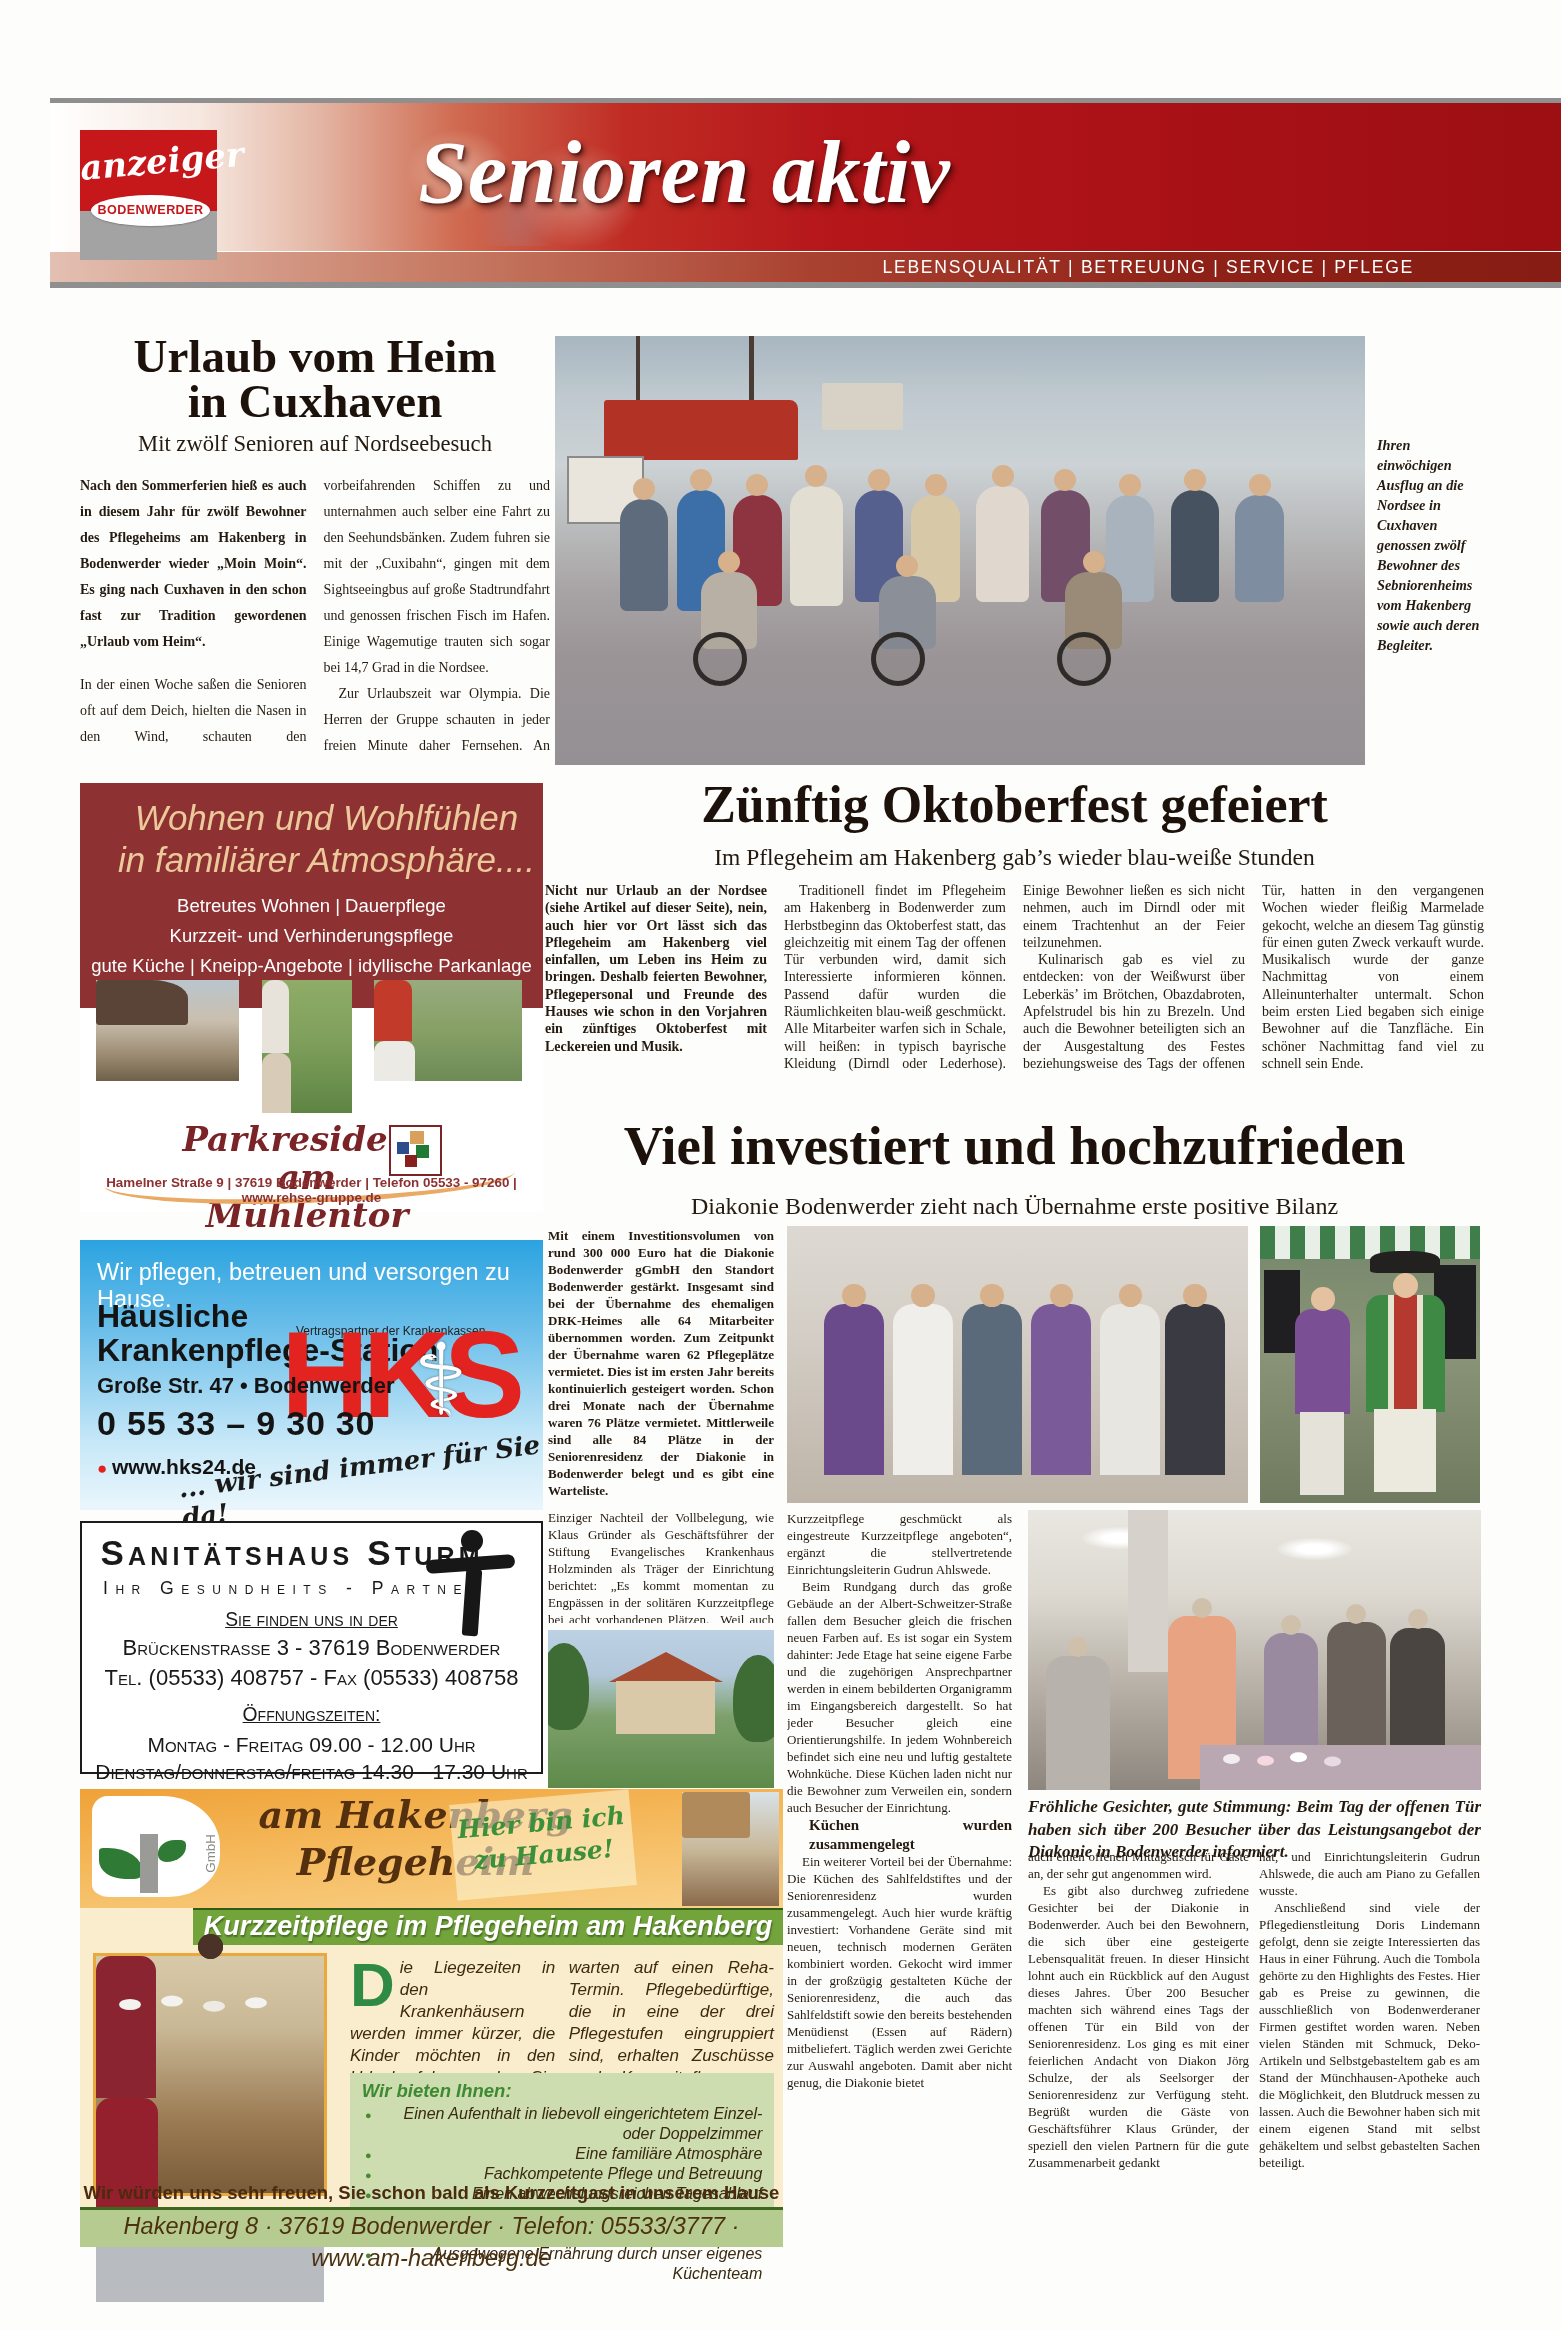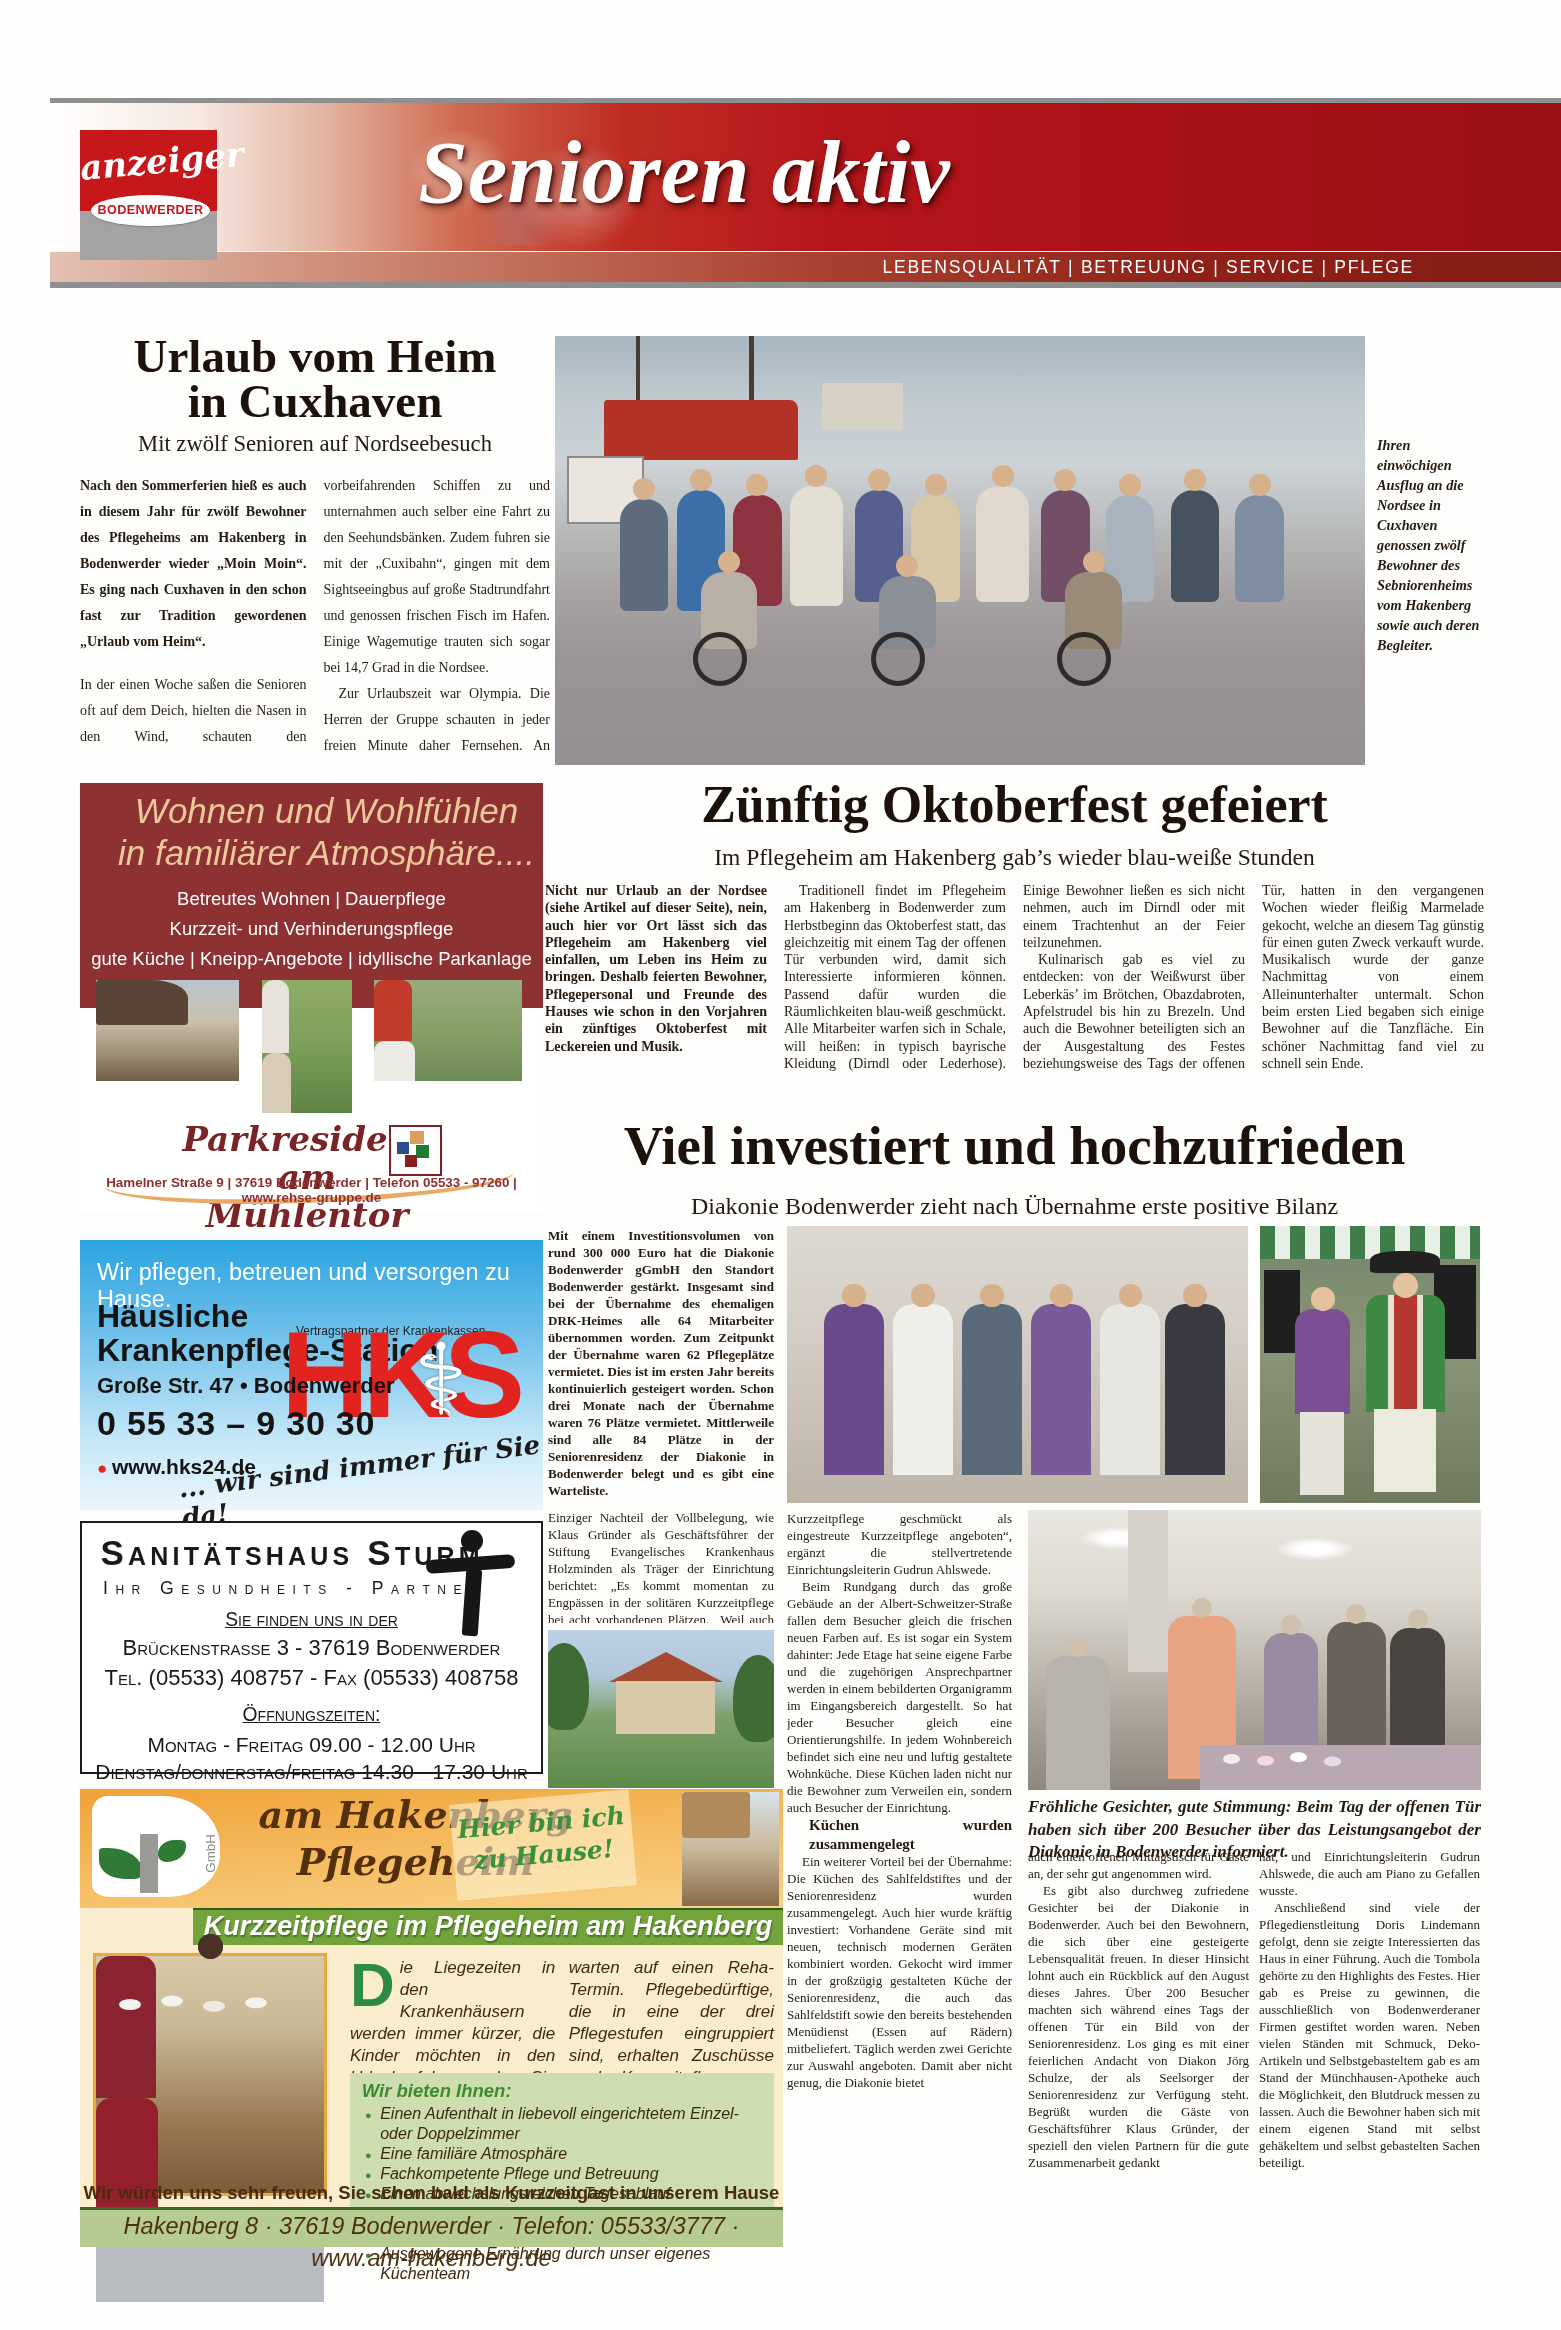--- a/index.html
+++ b/index.html
@@ -139,21 +139,21 @@
   .photo-res{left:548px;top:1630px;width:226px;height:158px;
     background:linear-gradient(180deg,#bcd2e4 0%,#b2c8da 28%,#7da06a 55%,#5d8a4a 100%);}
   .photo-res .house{left:30%;top:32%;width:44%;height:34%;background:#d9c9a9;}
   .photo-res .roof{left:27%;top:14%;width:0;height:0;border-left:57px solid transparent;border-right:57px solid transparent;border-bottom:30px solid #a5492f;}
   .photo-res .tree{top:8%;width:22%;height:55%;border-radius:50% 50% 40% 40%;background:#3f6b34;}
   .photo-res .tr1{left:-4%;} .photo-res .tr2{right:-4%;top:16%;}
 
   
   .pr{left:80px;top:783px;width:463px;height:429px;background:#fff;}
   .pr-maroon{position:absolute;left:0;top:0;width:100%;height:225px;background:#8d3132;}
-  .pr-head{position:relative;padding-top:7px;text-align:center;font-family:"Liberation Sans",sans-serif;
+  .pr-head{position:relative;padding-top:14px;text-align:center;font-family:"Liberation Sans",sans-serif;
     font-style:italic;font-size:35px;line-height:42px;color:#ecc99a;margin-left:30px;}
   .pr-services{position:relative;margin-top:10px;text-align:center;color:#fff;
     font-family:"Liberation Sans",sans-serif;font-size:18.5px;line-height:30px;}
   .pr-ph{position:absolute;overflow:hidden;}
   .pr-ph1{left:16px;top:197px;width:143px;height:101px;
     background:linear-gradient(180deg,#b9c5cd 0%,#cabfae 40%,#9a8a70 75%,#6e6049 100%);}
   .pr-ph1 .b{left:18%;top:10%;width:64%;height:45%;background:#5a4438;border-radius:3.4px 40% 3.4px 3.4px;}
   .pr-ph2{left:182px;top:197px;width:90px;height:133px;
     background:linear-gradient(180deg,#8fac68 0%,#7fa05c 45%,#5e8444 100%);}
   .pr-ph2 .b{left:14%;top:22%;width:30%;height:55%;background:#e8e3da;border-radius:11.7px 11.7px 0 0;}
@@ -256,21 +256,21 @@
   .hb-photo .cnt{left:0;bottom:0;width:100%;height:24%;background:#b8bcc0;}
   .hb-photo .cnt:before{content:"";position:absolute;left:10%;top:18%;width:22px;height:11px;border-radius:50%;
     background:#f4f2ee;box-shadow:42px -3.4px 0 #f4f2ee,84px 1.7px 0 #eee9e2,126px -1.7px 0 #f4f2ee;}
   .hb-intro{position:absolute;left:270px;top:168px;width:424px;column-count:2;column-gap:13.4px;
     font-style:italic;font-size:17px;line-height:22px;color:#3e2a10;text-align:justify;}
   .hb-drop{float:left;font-style:normal;font-weight:bold;font-size:62px;line-height:49px;
     padding:3.4px 5px 0 0;color:#2f8a44;}
   .hb-offers{position:absolute;left:270px;top:284px;width:424px;height:159px;background:#cdddb0;
     padding:6.7px 11.7px;box-sizing:border-box;}
   .hb-offer-title{font-style:italic;font-weight:bold;font-size:18.5px;color:#3e8a33;margin-bottom:2.5px;}
-  .hb-offers ul{list-style:none;margin:0;padding:0;}
+  .hb-offers ul{list-style:none;margin:0;padding:0;text-align:right;}
   .hb-offers li{font-style:italic;font-size:16px;line-height:20px;color:#3a2a12;padding-left:18.5px;position:relative;}
   .hb-offers li:before{content:"●";position:absolute;left:3.4px;top:0.8px;font-size:11px;color:#4a8a2e;}
   .hb-closing{position:absolute;left:0;top:393px;width:100%;text-align:center;
     font-weight:bold;font-size:18.5px;color:#4a2b10;}
   .hb-address{position:absolute;left:0;top:418px;width:100%;height:40px;background:#b6cb8f;
     border-top:3.4px solid #3e671f;box-sizing:border-box;text-align:center;
     font-style:italic;font-size:23.5px;line-height:32px;color:#4c3110;}
 </style>
 </head>
 <body>

